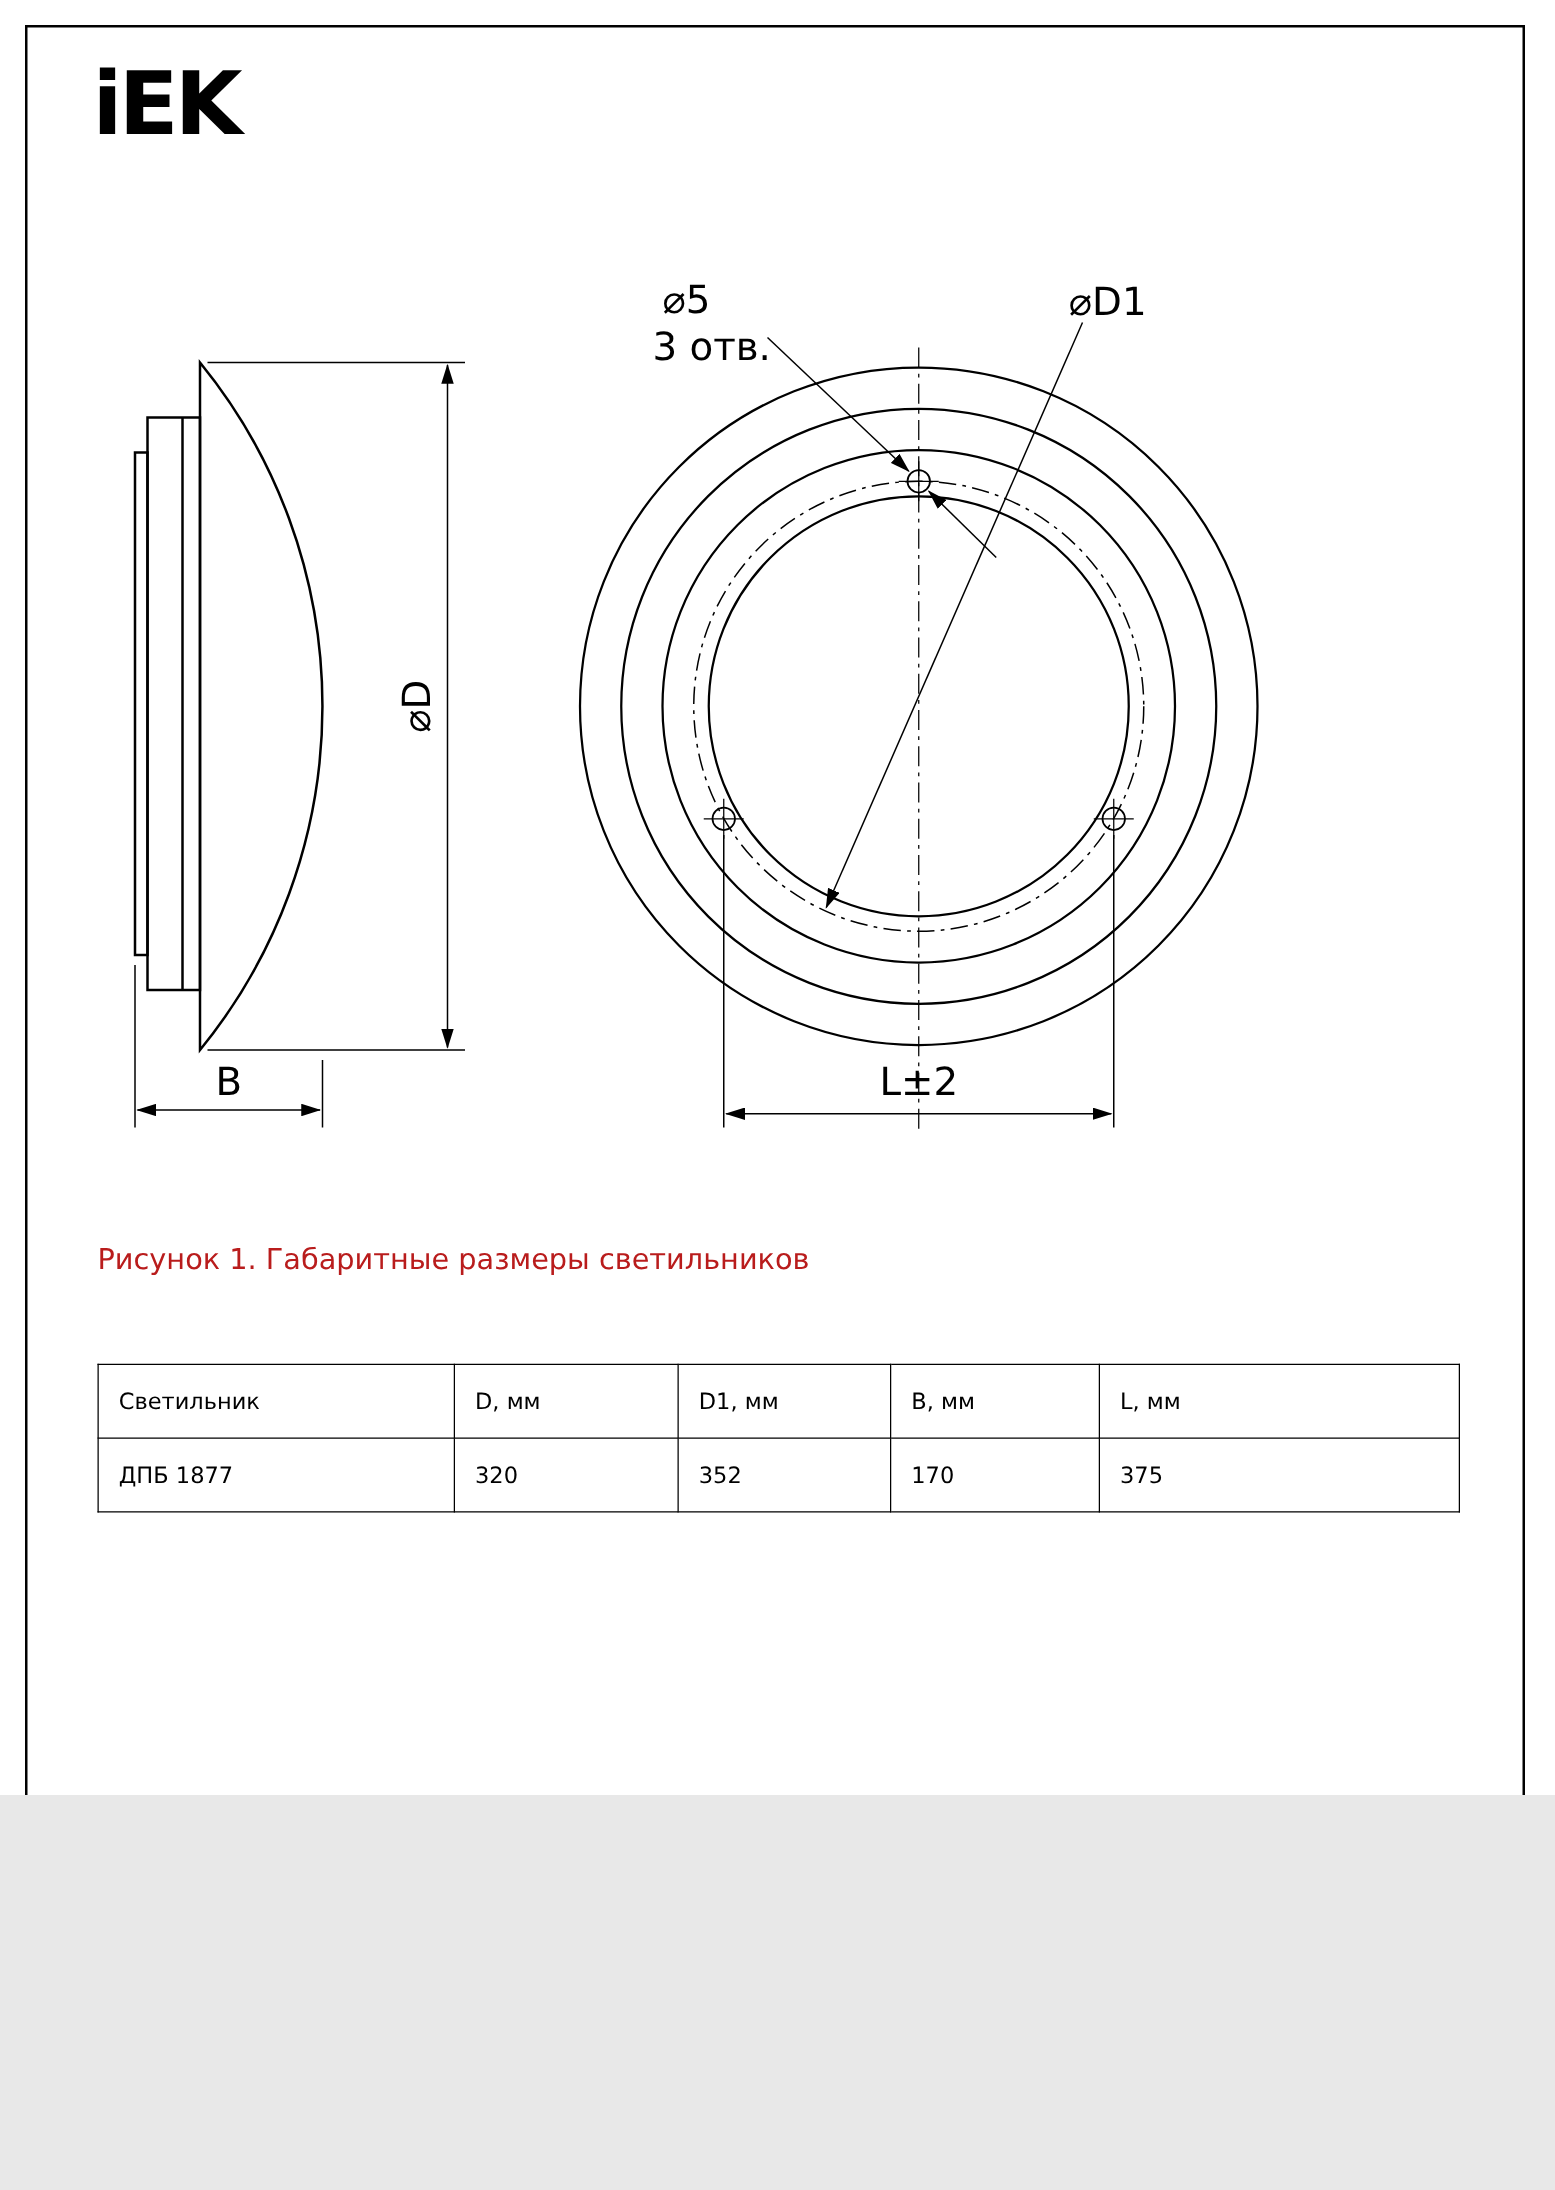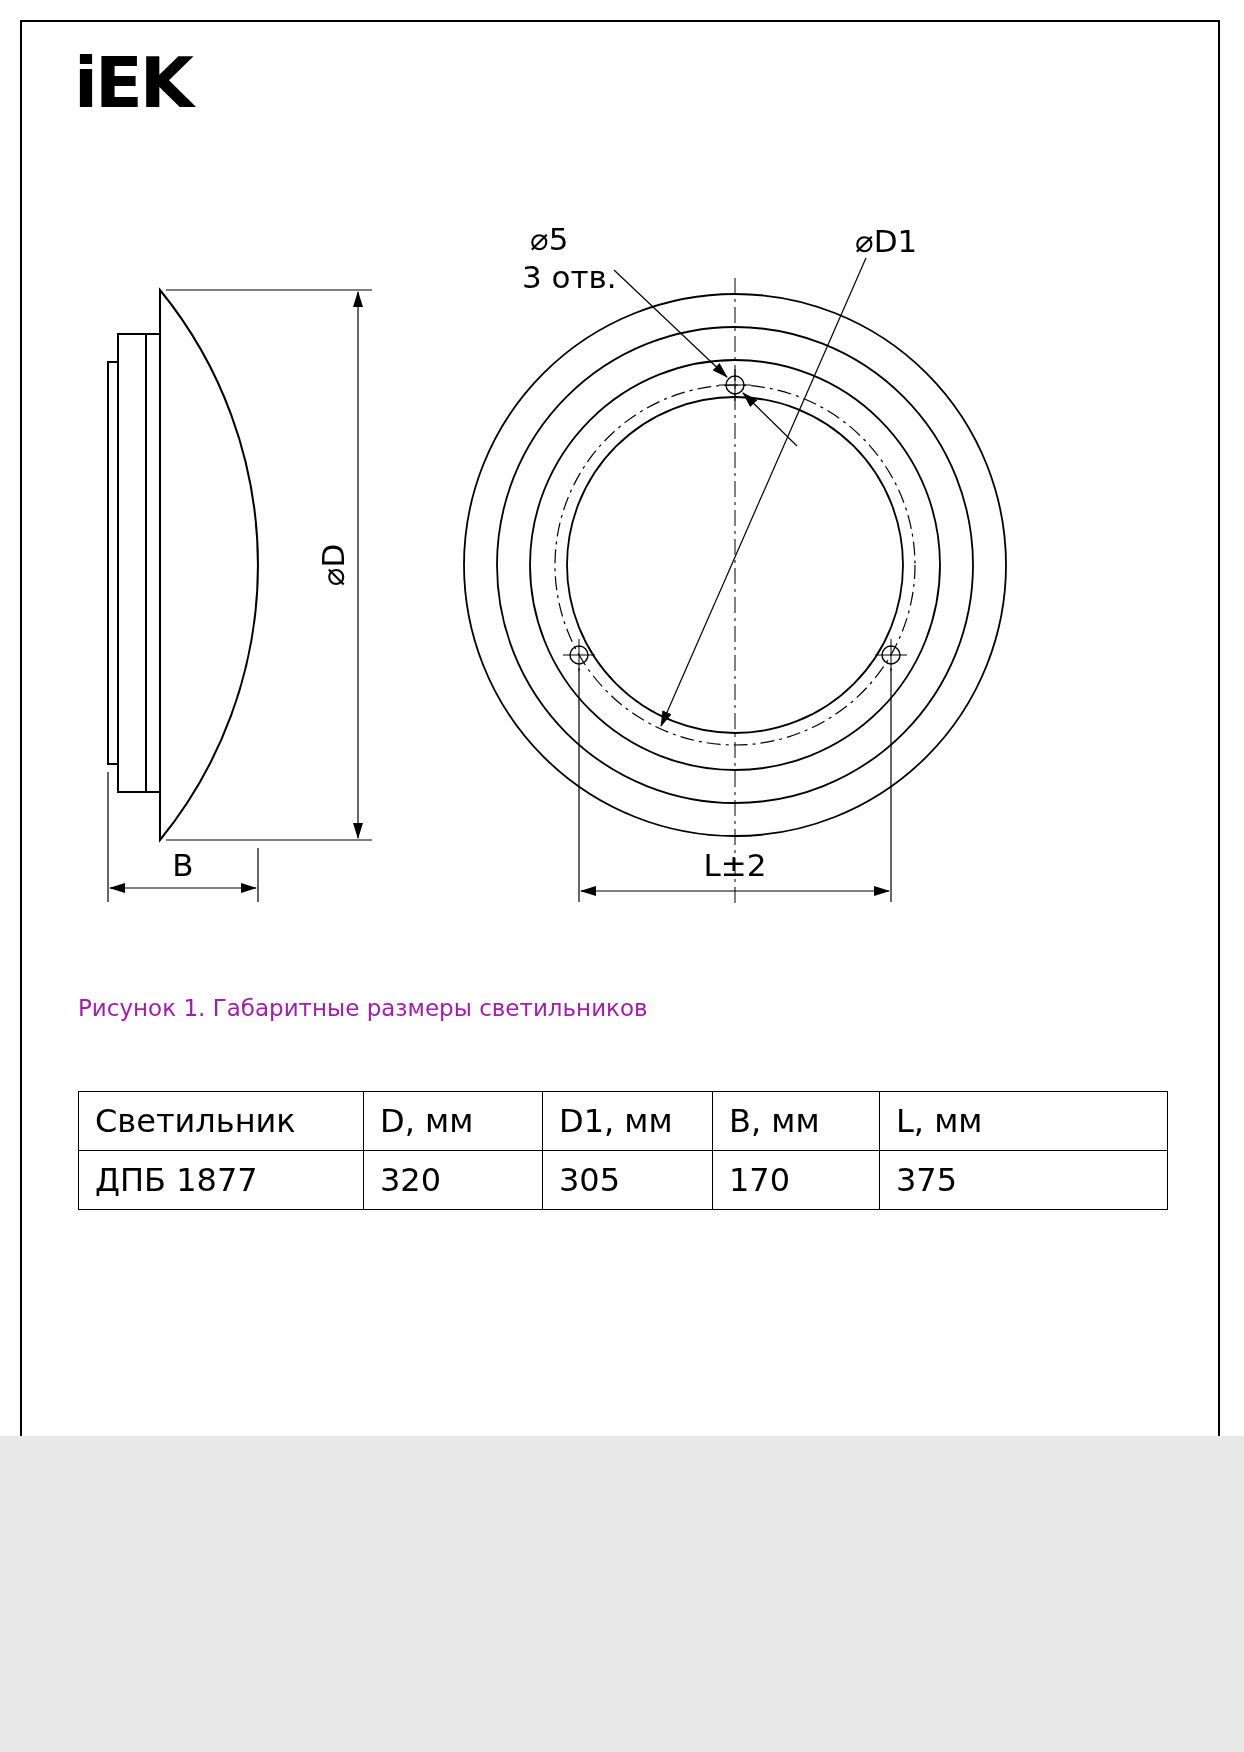--- a/index.html
+++ b/index.html
@@ -28,29 +28,29 @@
     color:#000;
   }
   .drawing{
     position:absolute;
     left:0;top:0;
   }
   .caption{
     position:absolute;
     left:78px;top:995px;
     font-size:23px;
-    color:#a21caf;
+    color:#b91c1c;
   }
   table.dims{
     position:absolute;
     left:78px;top:1091px;
     width:1089px;
     border-collapse:collapse;
     table-layout:fixed;
-    font-size:32px;
+    font-size:18px;
     border-radius:12px;
   }
   table.dims th, table.dims td{
     border:1.5px solid #000;
     font-weight:400;
     text-align:left;
     padding:0 0 0 16px;
     height:58px;
     vertical-align:middle;
     white-space:nowrap;
@@ -166,20 +166,20 @@
         <th>D, мм</th>
         <th>D1, мм</th>
         <th>B, мм</th>
         <th>L, мм</th>
       </tr>
     </thead>
     <tbody>
       <tr>
         <td>ДПБ 1877</td>
         <td>320</td>
-        <td>305</td>
+        <td>352</td>
         <td>170</td>
         <td>375</td>
       </tr>
     </tbody>
   </table>
 
 </div>
 
 </body></html>

